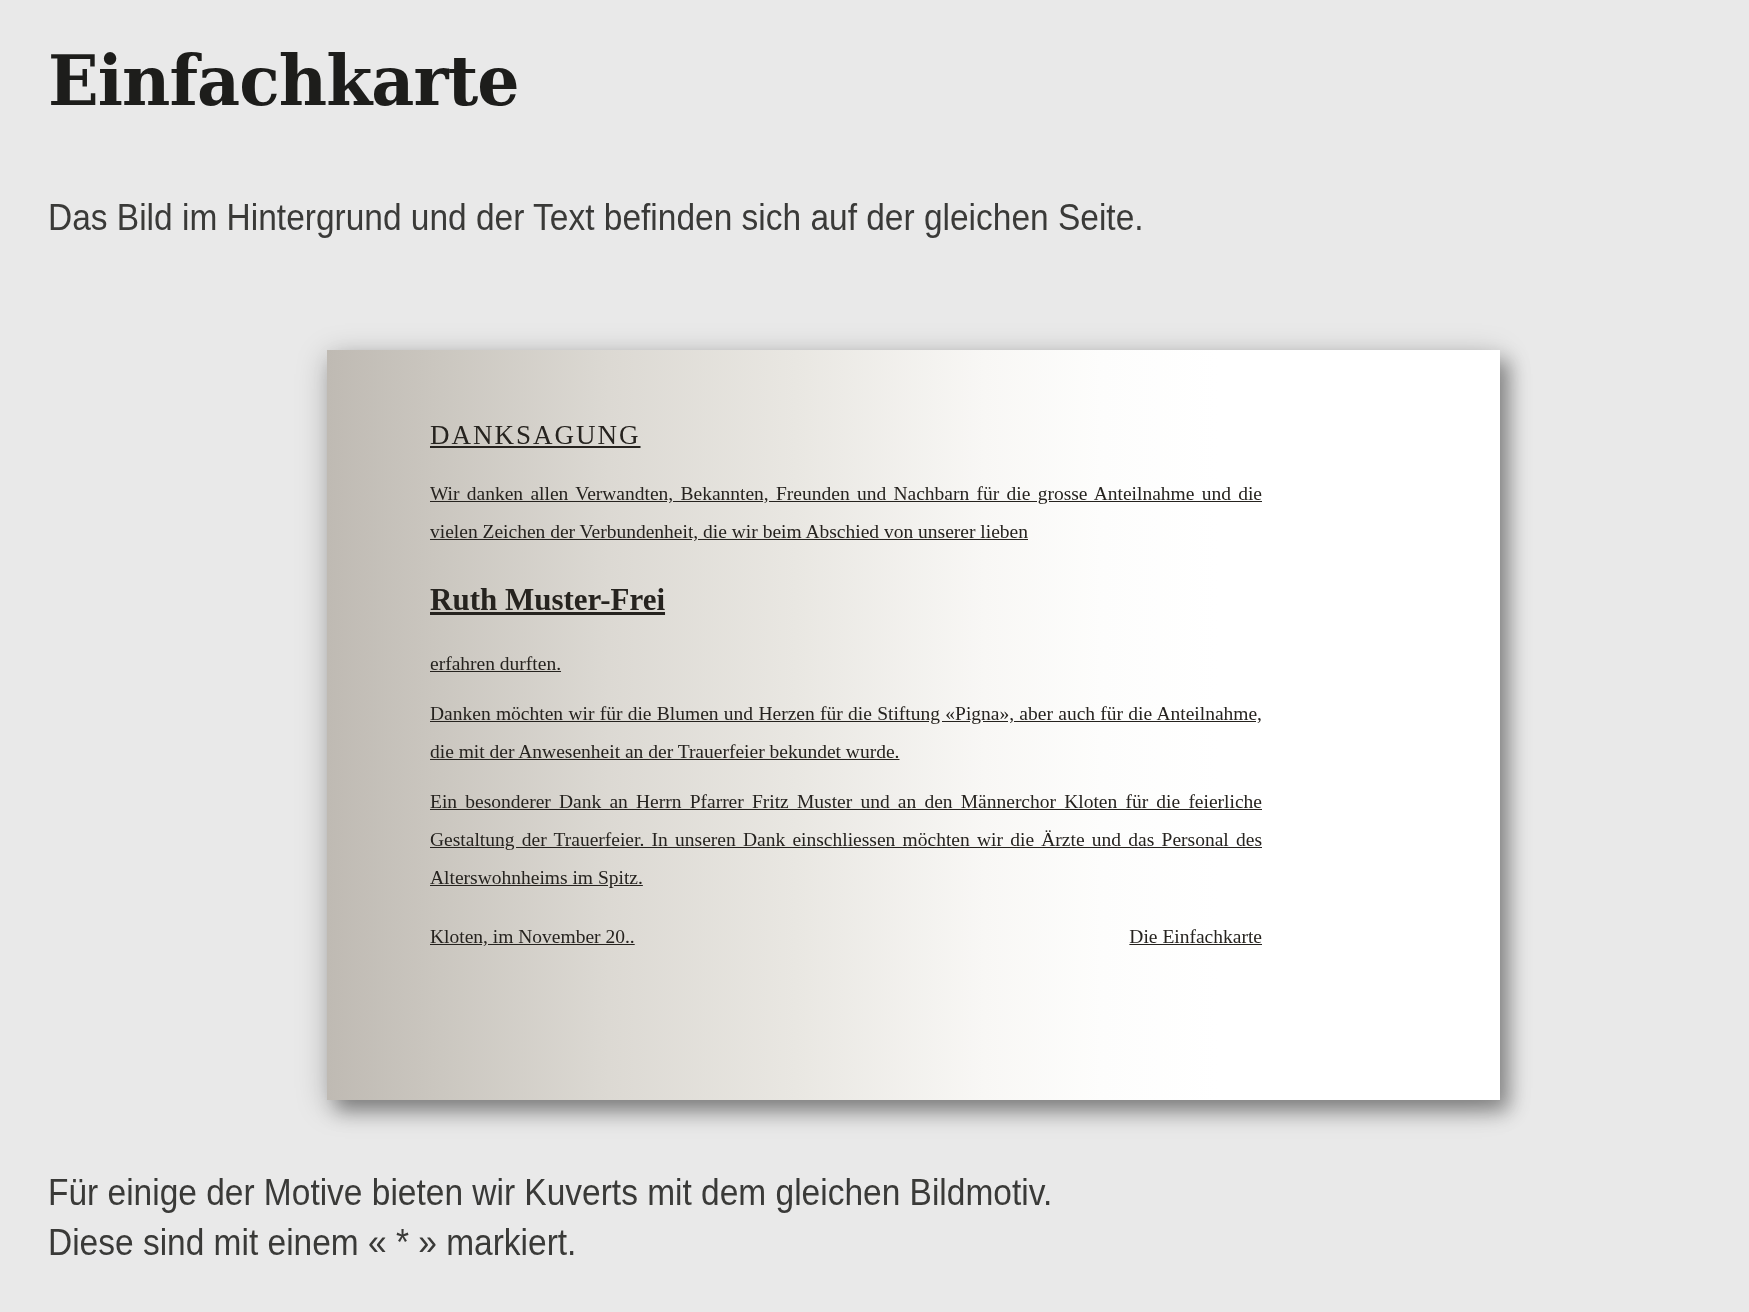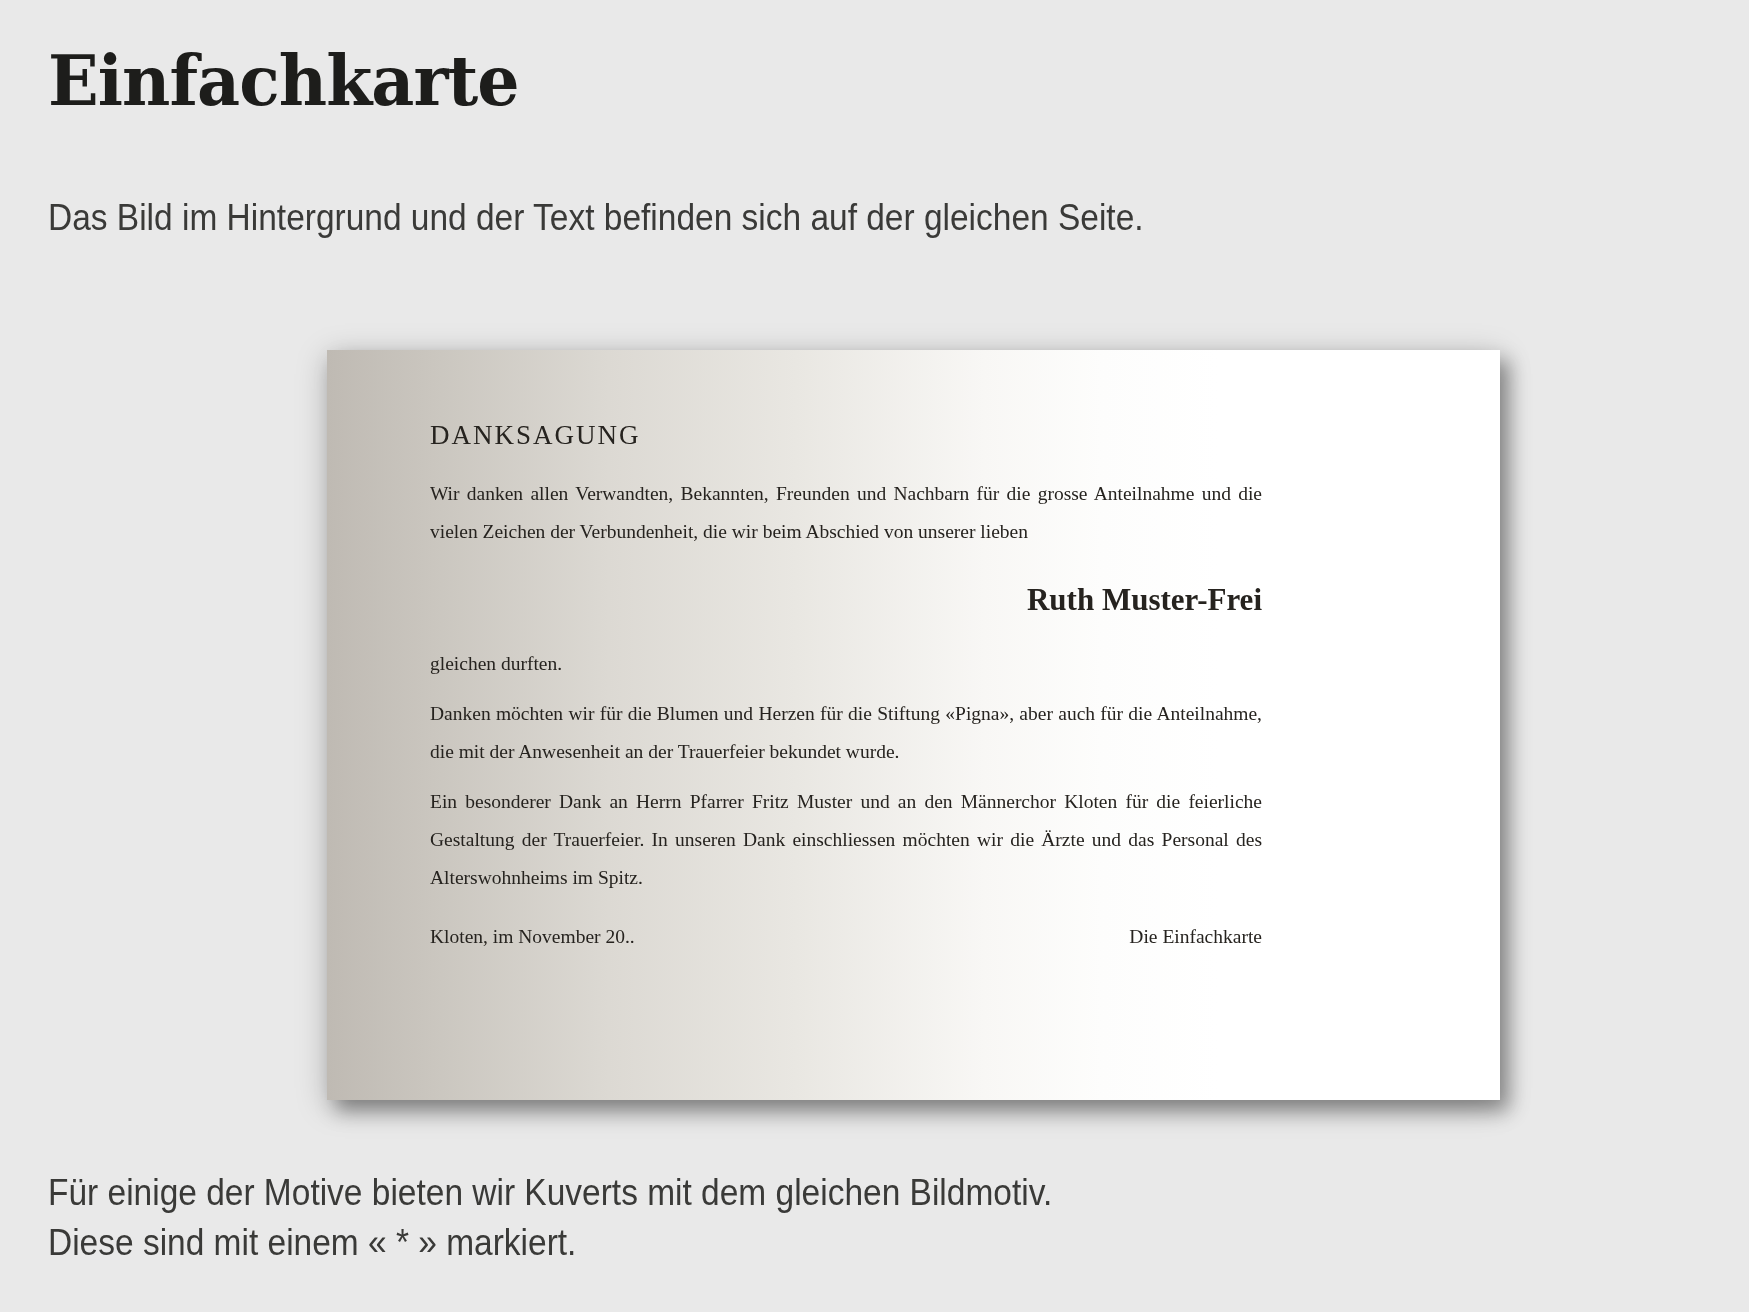--- a/index.html
+++ b/index.html
@@ -80,40 +80,41 @@
       var(--card-grad-right) 100%);
     box-shadow:
       9px 11px 18px rgba(0, 0, 0, 0.35),
       0 6px 30px rgba(0, 0, 0, 0.22);
     color: var(--card-text);
     font-family: "Liberation Serif", "DejaVu Serif", serif;
   }
   .card-inner {
     padding: 70px 0 0 103px;
     width: 935px; 
+    text-decoration: underline;
   }
   .card-heading {
     margin: 0 0 24px 0;
     font-size: 27px;
     font-weight: 400;
     letter-spacing: 2px;
     line-height: 31px;
   }
   .card p {
     margin: 0 0 12px 0;
     font-size: 19.5px;
     line-height: 38px;
   }
   .card .justified { text-align: justify; }
   .card-name {
     margin: 30px 0 26px 0 !important;
     font-size: 31px !important;
     line-height: 38px !important;
     font-weight: 700;
-    text-align: right;
+    text-align: left;
   }
   .sig-row {
     display: flex;
     justify-content: space-between;
     margin-top: 26px;
     font-size: 19.5px;
     line-height: 27px;
   }
 </style>
 </head>
@@ -125,21 +126,21 @@
 
 <div class="card">
   <div class="card-inner">
 
     <div class="card-heading">DANKSAGUNG</div>
 
     <p class="justified">Wir danken allen Verwandten, Bekannten, Freunden und Nachbarn für die grosse Anteilnahme und die vielen Zeichen der Verbundenheit, die wir beim Abschied von unserer lieben</p>
 
     <p class="card-name">Ruth Muster-Frei</p>
 
-    <p>gleichen durften.</p>
+    <p>erfahren durften.</p>
 
     <p class="justified">Danken möchten wir für die Blumen und Herzen für die Stiftung «Pigna», aber auch für die Anteilnahme, die mit der Anwesenheit an der Trauerfeier bekundet wurde.</p>
 
     <p class="justified">Ein besonderer Dank an Herrn Pfarrer Fritz Muster und an den Männerchor Kloten für die feierliche Gestaltung der Trauerfeier. In unseren Dank einschliessen möchten wir die Ärzte und das Personal des Alterswohnheims im Spitz.</p>
 
 
     <div class="sig-row">
       <span>Kloten, im November 20..</span>
       <span>Die Einfachkarte</span>
     </div>

